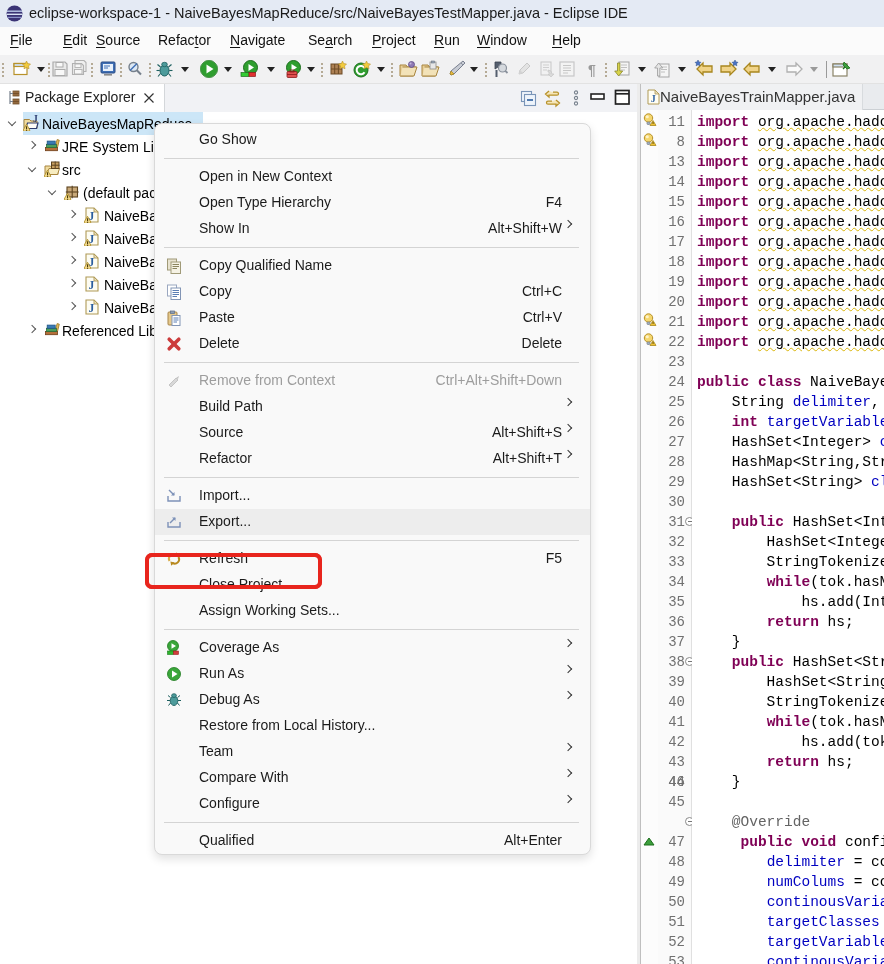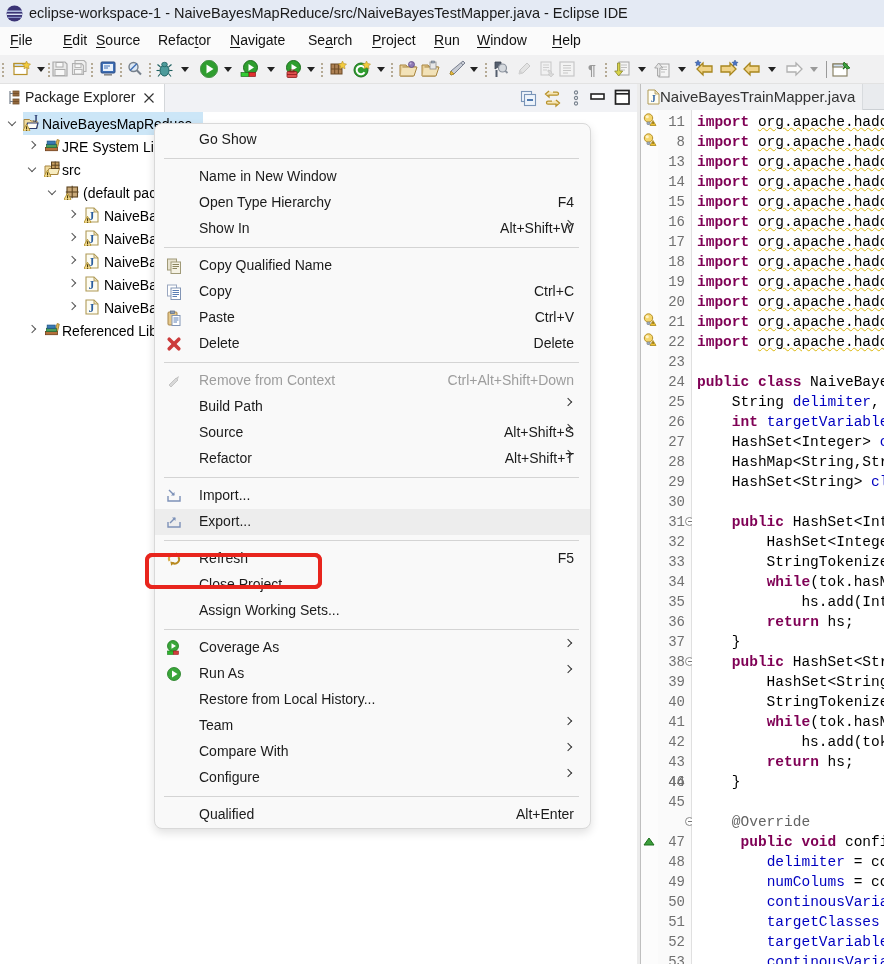--- a/index.html
+++ b/index.html
@@ -40,21 +40,21 @@
 .kw { color:#7f0055; font-weight:bold; }
 .fld { color:#0000c0; }
 .ann { color:#646464;text-align:center; }
 .wvy { text-decoration:underline wavy #d9b40a; text-decoration-thickness:1px;
   text-underline-offset:1px; }
 #ctxmenu { position:absolute; left:154px; top:123px; width:437px; background:#f9f9f9;
   border:1px solid #d9d9d9; border-radius:8px; box-shadow:0 4px 10px rgba(0,0,0,0.12);
   padding-top:3px; font-size:14px; color:#1b1b1b; }
 .mi { position:relative; height:26px; }
 .mi .lbl { position:absolute; left:44px; top:4px; }
-.mi .sc { position:absolute; right:16px; top:4px; }
+.mi .sc { position:absolute; right:28px; top:4px; }
 .mi .arr { position:absolute; right:19px; top:5px; width:6px; height:6px;
   border-right:1.6px solid #333; border-top:1.6px solid #333; transform:rotate(45deg); }
 .mi .ico { position:absolute; left:11px; top:5px; width:16px; height:16px; }
 .mi.gray, .mi.gray .sc { color:#9d9d9d; }
 .msep { height:11px; position:relative; }
 .msep::after { content:""; position:absolute; left:9px; right:11px; top:5px;
   border-top:1px solid #d4d4d4; }
 .hl { background:#ededed; }
 #redbox { position:absolute; left:145px; top:553px; width:177px; height:36px;
   border:4.5px solid #e8251d; border-radius:7px; z-index:60; }
@@ -557,21 +557,21 @@
       </div>
     </div>
   </div>
 </div>
 <div id="ctxmenu">
   <div class="mi">
       <span class="lbl">Go Show</span>
     </div>
   <div class="msep"></div>
   <div class="mi">
-      <span class="lbl">Name in New Window</span>
+      <span class="lbl">Open in New Context</span>
     </div>
   <div class="mi">
       <span class="lbl">Open Type Hierarchy</span>
       <span class="sc">F4</span>
     </div>
   <div class="mi">
       <span class="lbl">Show In</span>
       <span class="sc">Alt+Shift+W</span>
       <span class="arr"></span>
     </div>
@@ -696,20 +696,36 @@
     </div>
   <div class="mi">
       <svg class="ico" viewBox="0 0 16 16">
         <circle cx="8" cy="8" r="6.5" fill="#3aa63a" stroke="#1d7a1d" stroke-width="0.8"></circle>
         <path d="M6 4.5 L6 11.5 L11.5 8 Z" fill="#fff"></path>
       </svg>
       <span class="lbl">Run As</span>
       <span class="arr"></span>
     </div>
   <div class="mi">
+      <svg class="ico" viewBox="0 0 16 16">
+        <g stroke="#1e6060" stroke-width="1">
+          <line x1="4.5" y1="5.5" x2="2" y2="3.5"></line>
+          <line x1="11.5" y1="5.5" x2="14" y2="3.5"></line>
+          <line x1="4" y1="8.5" x2="1" y2="8.5"></line>
+          <line x1="12" y1="8.5" x2="15" y2="8.5"></line>
+          <line x1="4.5" y1="11" x2="2.5" y2="13.5"></line>
+          <line x1="11.5" y1="11" x2="13.5" y2="13.5"></line>
+        </g>
+        <ellipse cx="8" cy="8.8" rx="3.8" ry="4.7" fill="#4d9b9b" stroke="#1e6060" stroke-width="0.9"></ellipse>
+        <ellipse cx="8" cy="3.6" rx="2.4" ry="1.9" fill="#4d9b9b" stroke="#1e6060" stroke-width="0.8"></ellipse>
+      </svg>
+      <span class="lbl">Debug As</span>
+      <span class="arr"></span>
+    </div>
+  <div class="mi">
       <span class="lbl">Restore from Local History...</span>
     </div>
   <div class="mi">
       <span class="lbl">Team</span>
       <span class="arr"></span>
     </div>
   <div class="mi">
       <span class="lbl">Compare With</span>
       <span class="arr"></span>
     </div>

